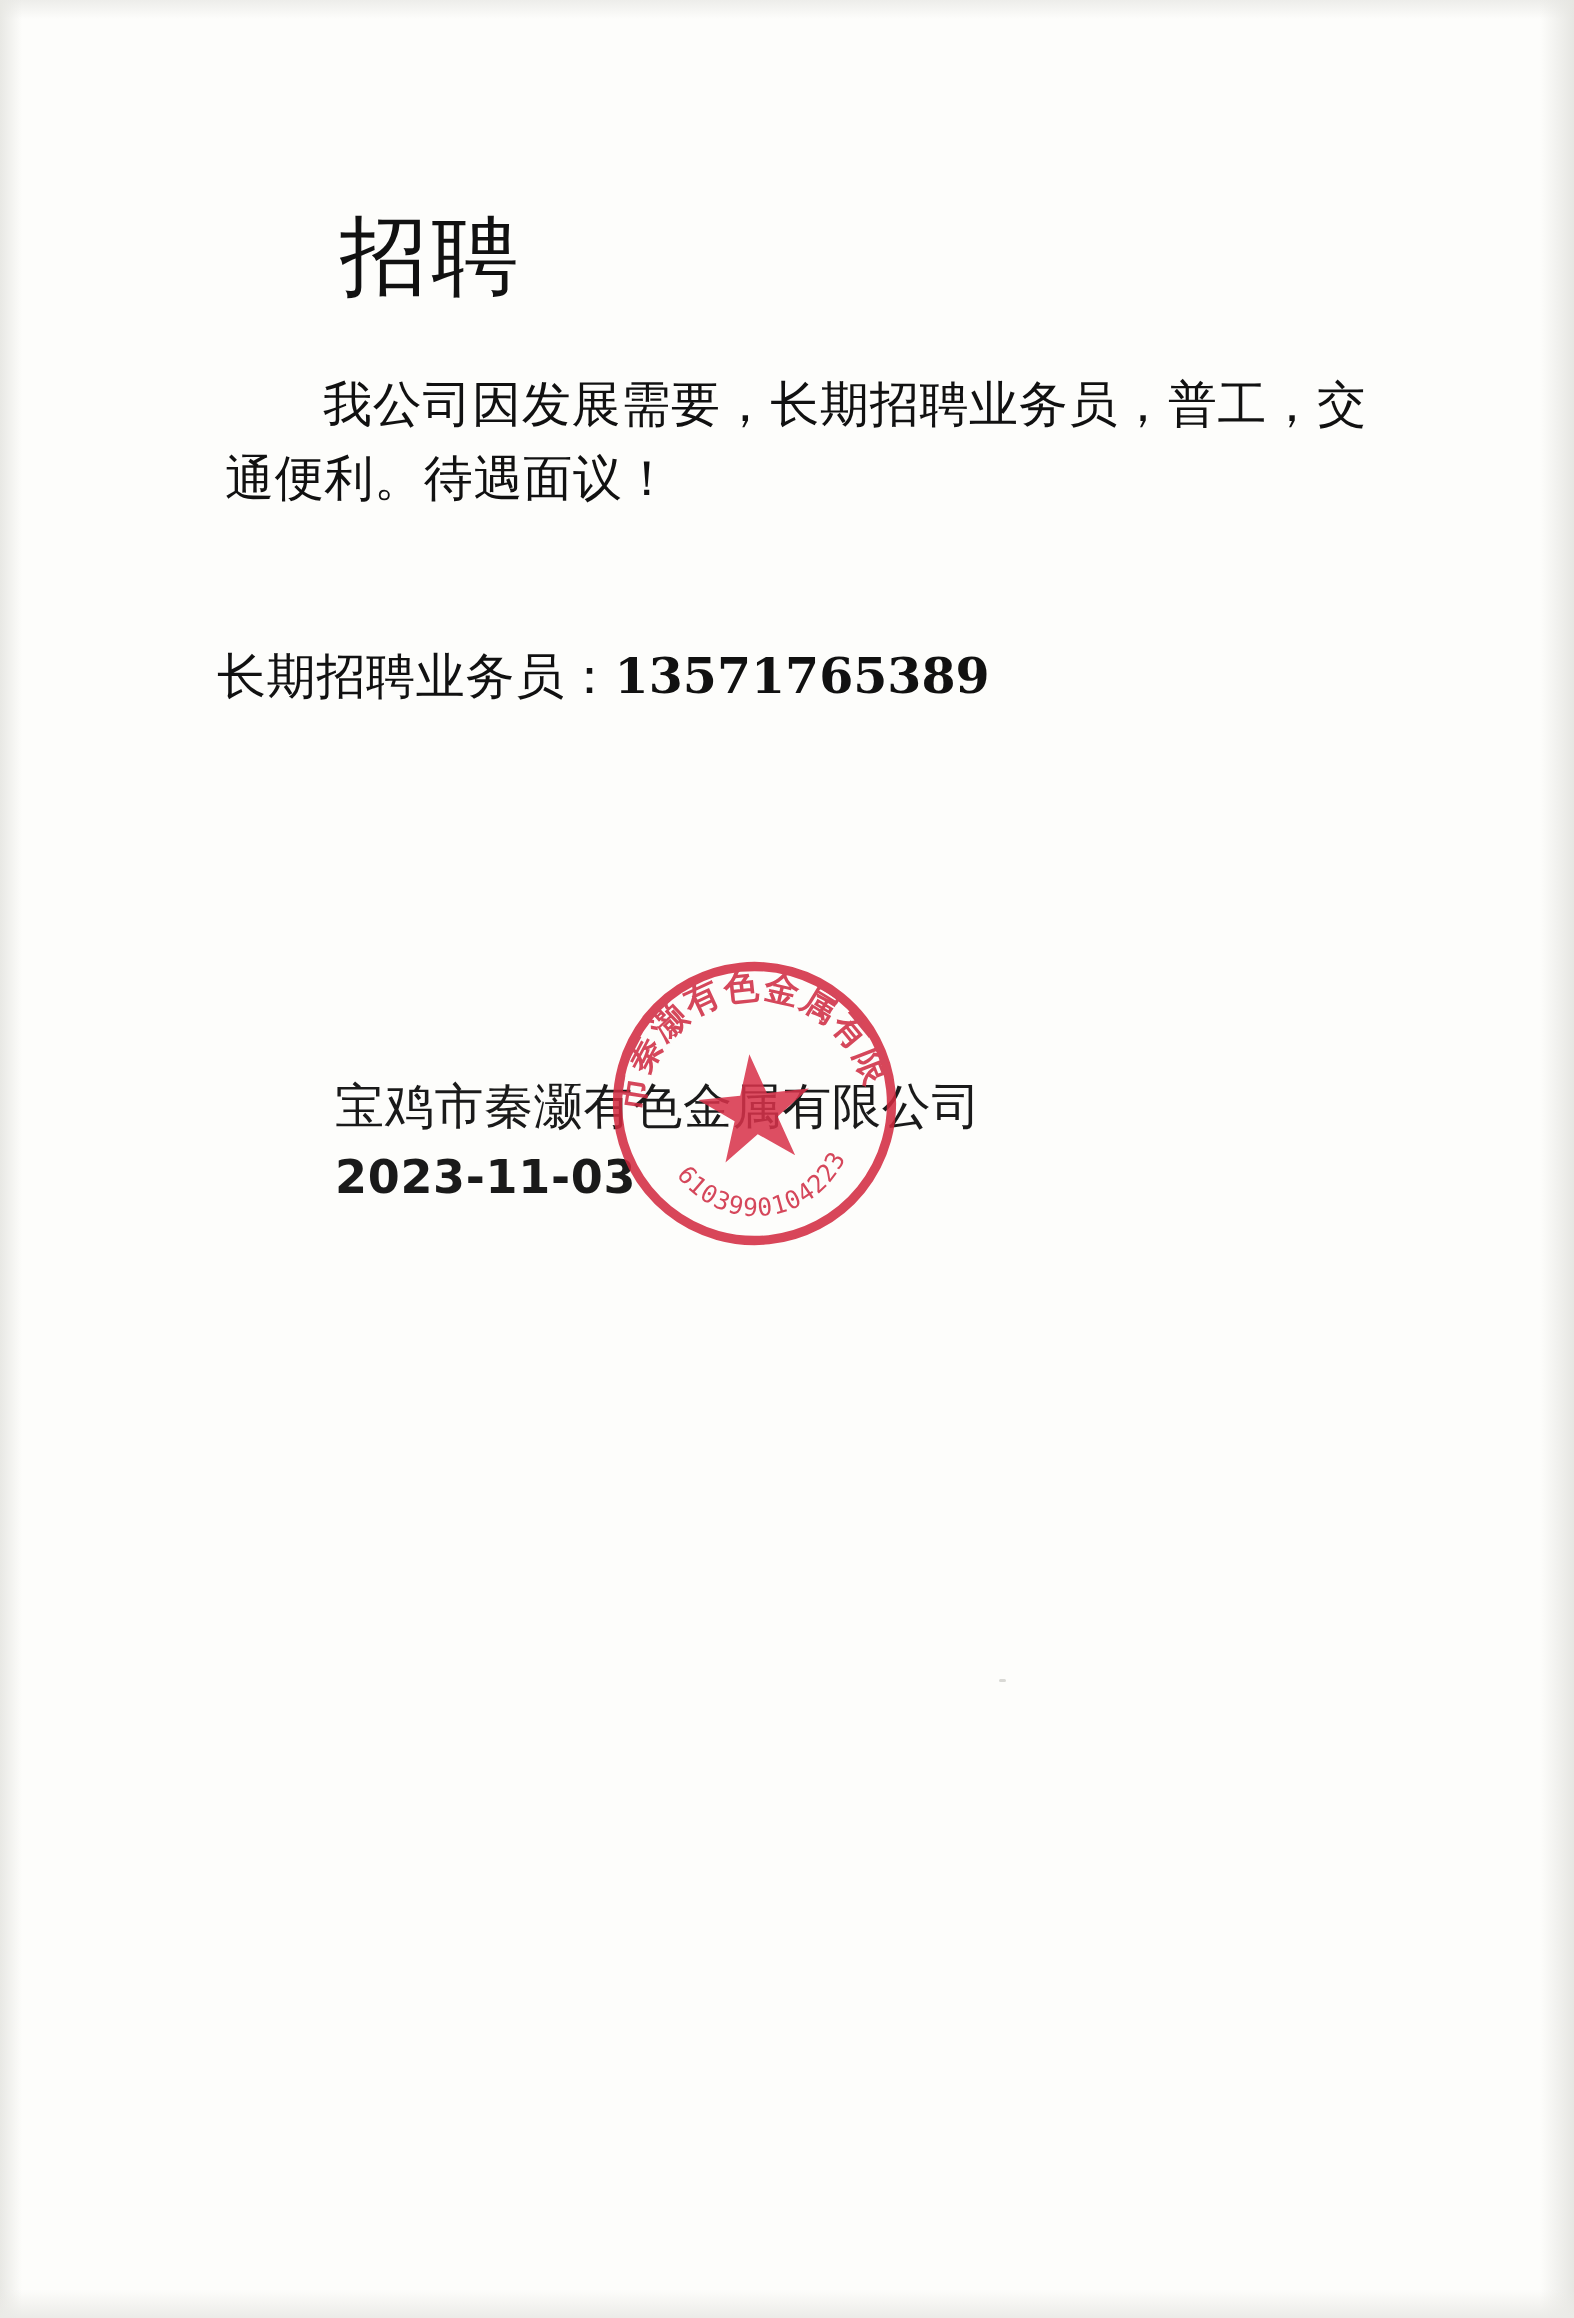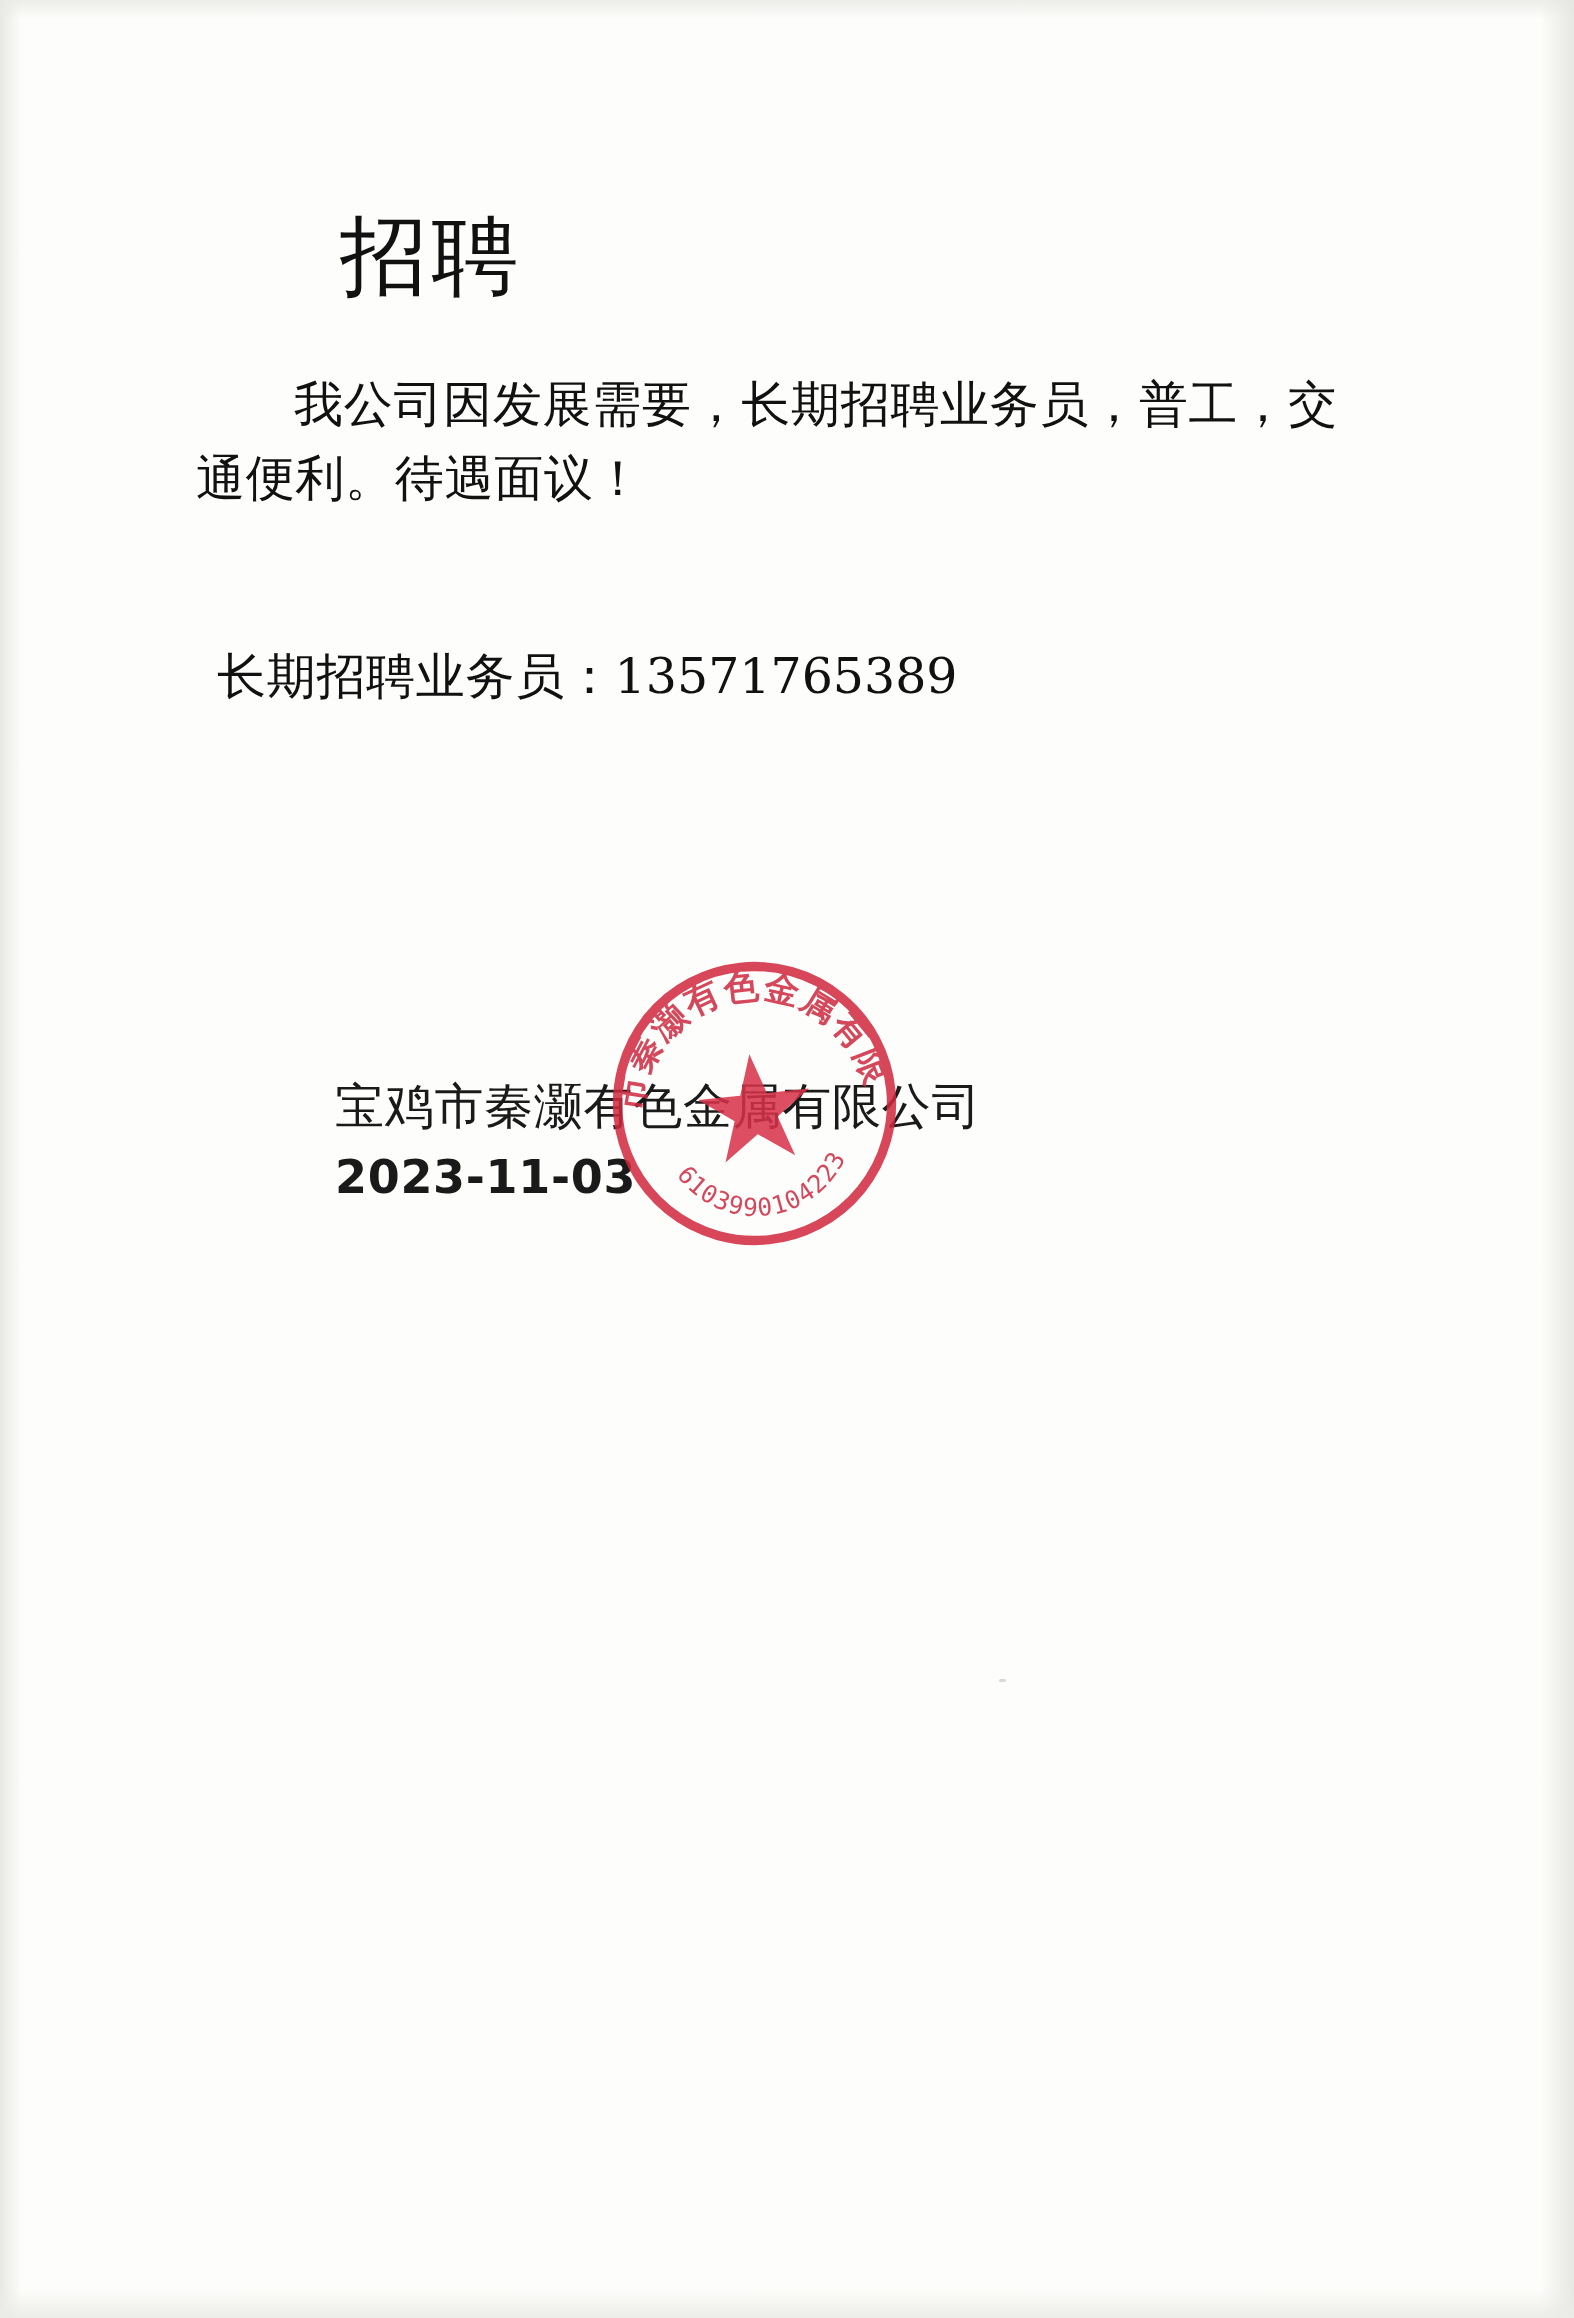--- a/index.html
+++ b/index.html
@@ -62,21 +62,21 @@
     letter-spacing: 4.4px;
     color: #111111;
     font-family: "DejaVu Serif", "Liberation Serif", serif;
     font-weight: 400;
     margin-left: 27px;
   }
 
   .body-block {
     position: absolute;
     top: 368px;
-    left: 196px;
+    left: 225px;
     width: 1148px;
     color: #111111;
     font-size: 49px;
     line-height: 1.52;
     letter-spacing: 0.7px;
   }
   .body-para {
     text-indent: 2em;
     margin: 0;
   }
@@ -85,21 +85,21 @@
     position: absolute;
     top: 644px;
     left: 217px;
     width: 1177px;
     color: #111111;
     font-size: 49px;
     letter-spacing: 0.7px;
     white-space: nowrap;
   }
   .contact-phone {
-    font-weight: 400;
+    font-weight: 700;
     letter-spacing: 0px;
   }
 
   .signature-block {
     position: absolute;
     top: 1074px;
     left: 335px;
     width: 883px;
     color: #1a1a1a;
   }

